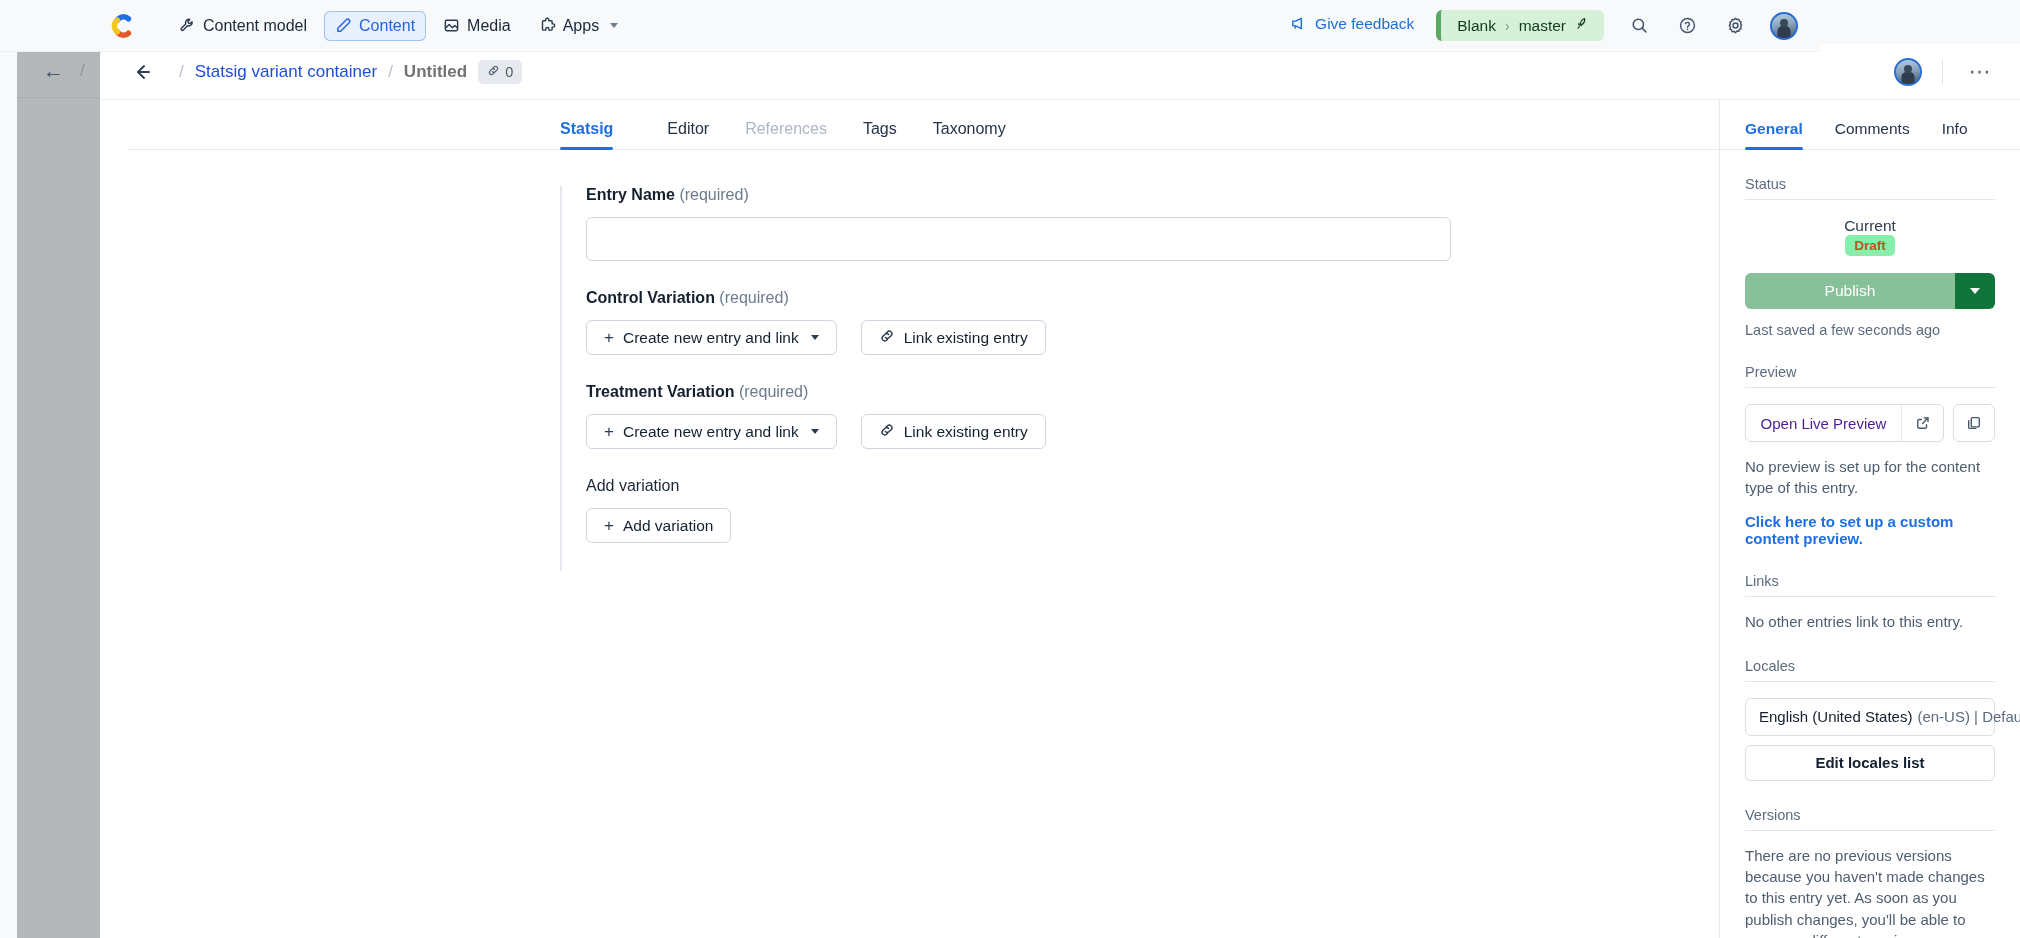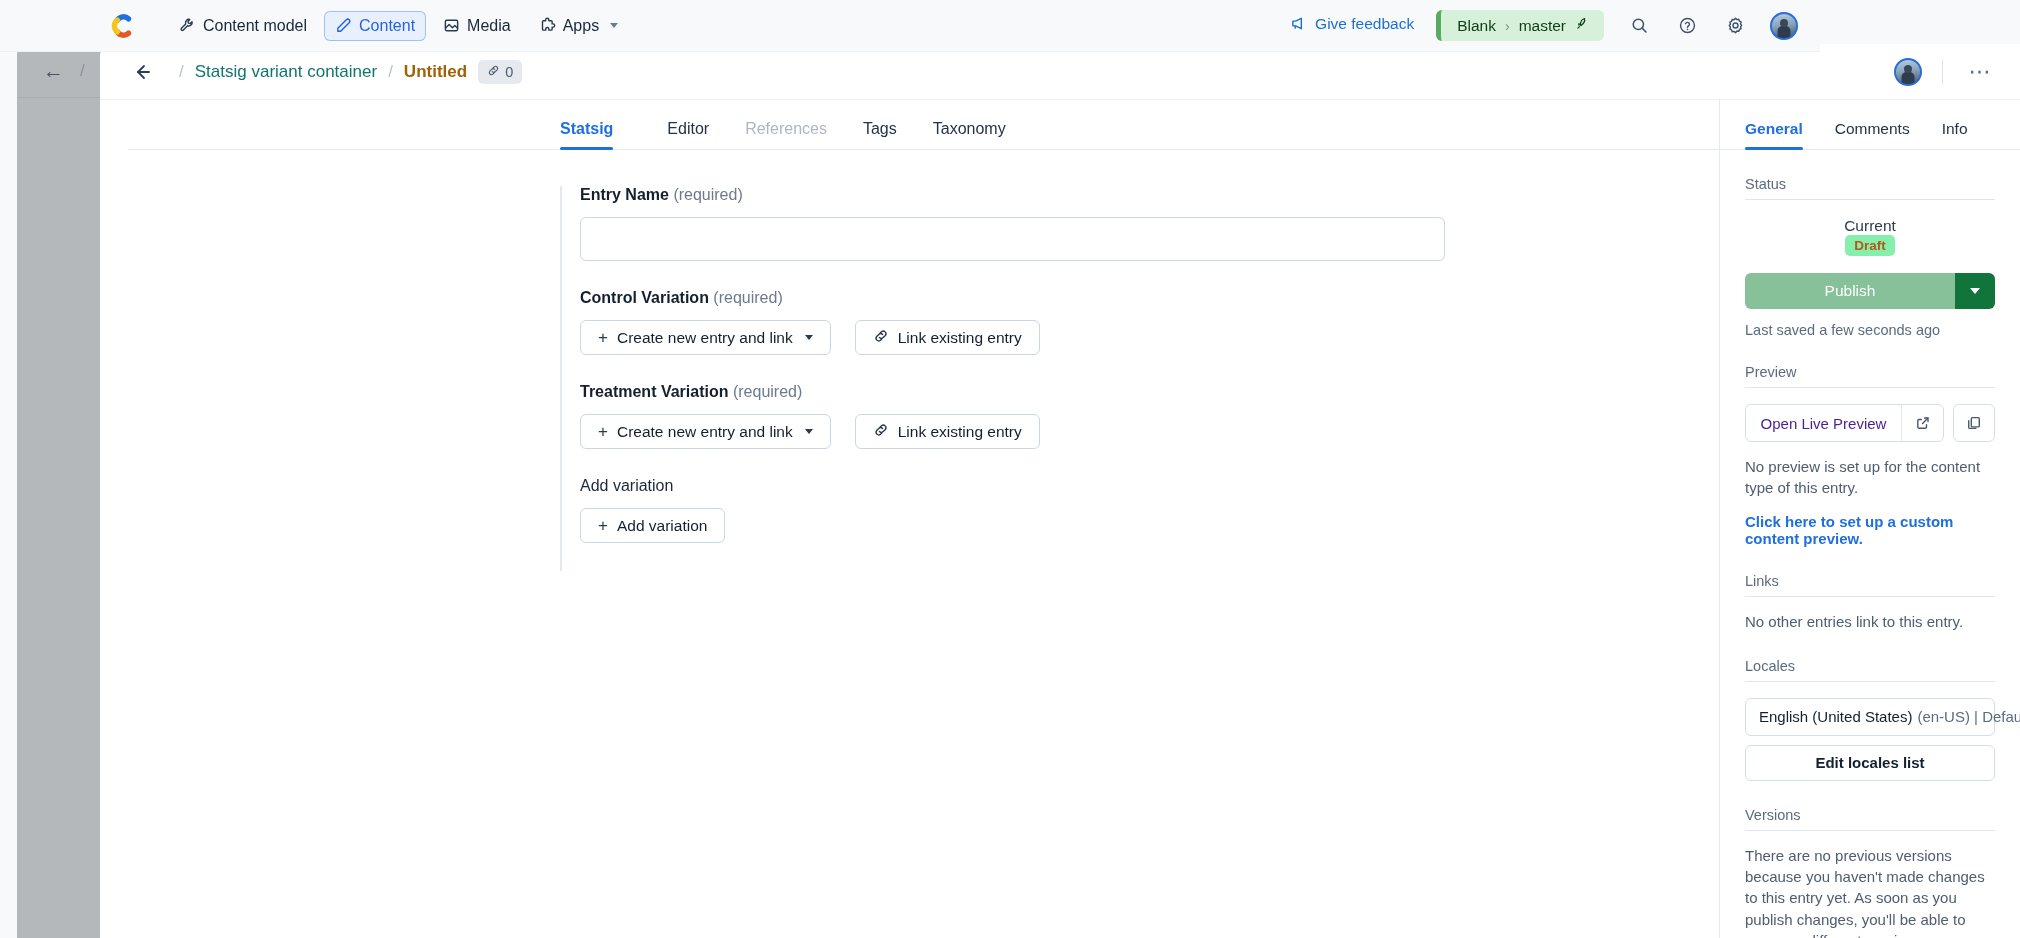--- a/index.html
+++ b/index.html
@@ -92,22 +92,22 @@
   }
   .panel-head {
     height: 56px; display: flex; align-items: center; padding: 0 22px 0 28px;
     border-bottom: 1px solid #eef1f3;
   }
   .back-arrow {
     width: 28px; height: 28px; display: flex; align-items: center; justify-content: center;
     color: #2d3d54; cursor: pointer; margin-right: 12px;
   }
   .crumb-sep { color: #b8c1cc; font-size: 17px; margin: 0 11px; }
-  .crumb-link { font-size: 17px; color: #0f766e; cursor: pointer; }
-  .crumb-current { font-size: 17px; color: #a16207; font-weight: 700; }
+  .crumb-link { font-size: 17px; color: #1d4ed8; cursor: pointer; }
+  .crumb-current { font-size: 17px; color: #737373; font-weight: 700; }
   .link-count {
     display: inline-flex; align-items: center; gap: 5px;
     margin-left: 11px; height: 24px; padding: 0 9px;
     background: #e6eaef; border-radius: 5px;
     font-size: 14.5px; color: #4c5a6e; cursor: pointer;
   }
   .head-right { margin-left: auto; display: flex; align-items: center; gap: 20px; }
   .head-divider { width: 1px; height: 26px; background: #dde3e9; }
   .dots { color: #5c6b7f; font-size: 22px; letter-spacing: 1.5px; cursor: pointer; padding: 0 6px; }
 
@@ -127,21 +127,21 @@
   .tab:first-child { padding-left: 0; margin-right: 18px; }
   .tab.disabled { color: #adb7c4; cursor: default; }
   .tab.active { color: #1f6fe0; font-weight: 700; }
   .tab.active::after {
     content: ""; position: absolute; left: 0; right: 18px; bottom: -1px;
     height: 3px; background: #1f6fe0; border-radius: 2px;
   }
 
   .form-area { padding: 36px 0 0 432px; }
   .field-group { border-left: 2px solid #e3e8ee; padding: 0 0 0 18px; }
-  .field-block { padding-bottom: 28px; }
+  .field-block { padding-bottom: 28px; margin-left: 6px; }
   .field-label { font-size: 16px; color: #14202f; font-weight: 700; margin-bottom: 13px; }
   .field-label .req { color: #6b7a8d; font-weight: 400; }
   .field-label.plain { font-weight: 400; color: #1c2836; }
   .text-input {
     width: 865px; height: 44px;
     border: 1px solid #ccd6e0; border-radius: 6px;
     background: #fff; font-size: 16px; padding: 0 13px;
     font-family: "Liberation Sans", sans-serif; color: #14202f;
   }
 

